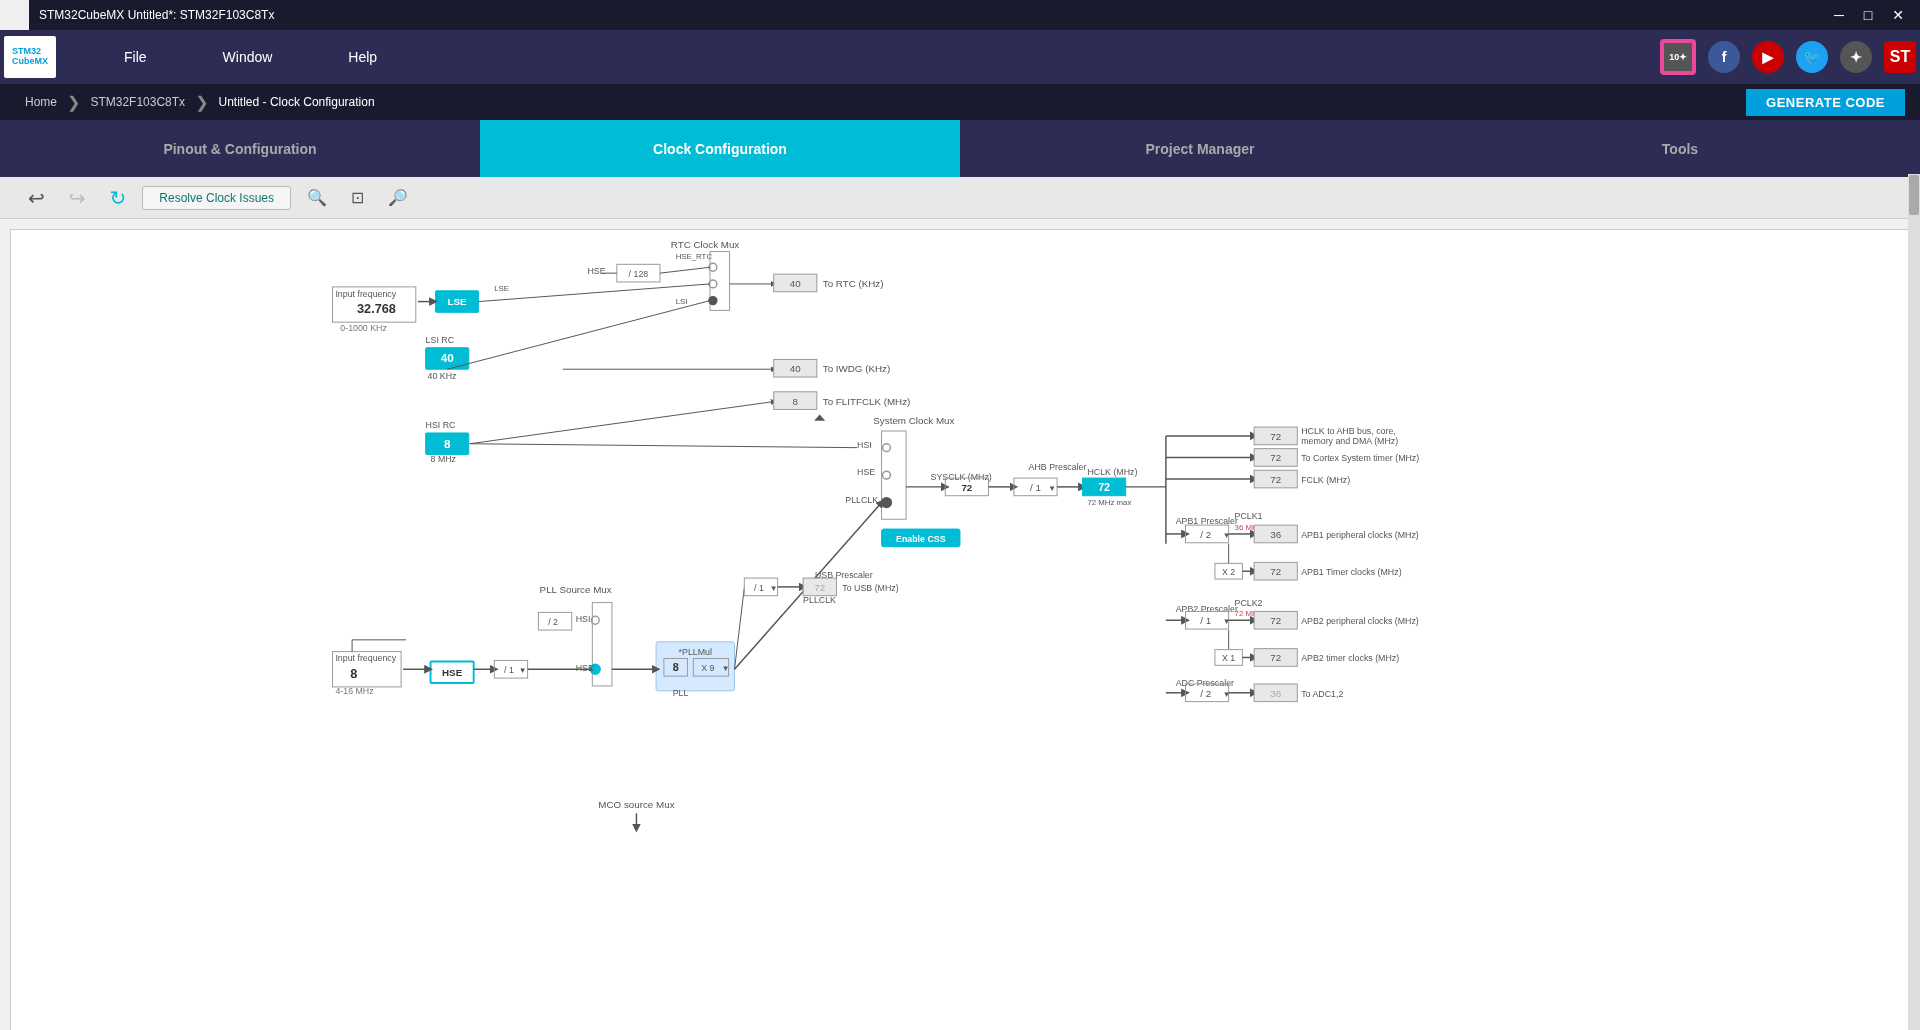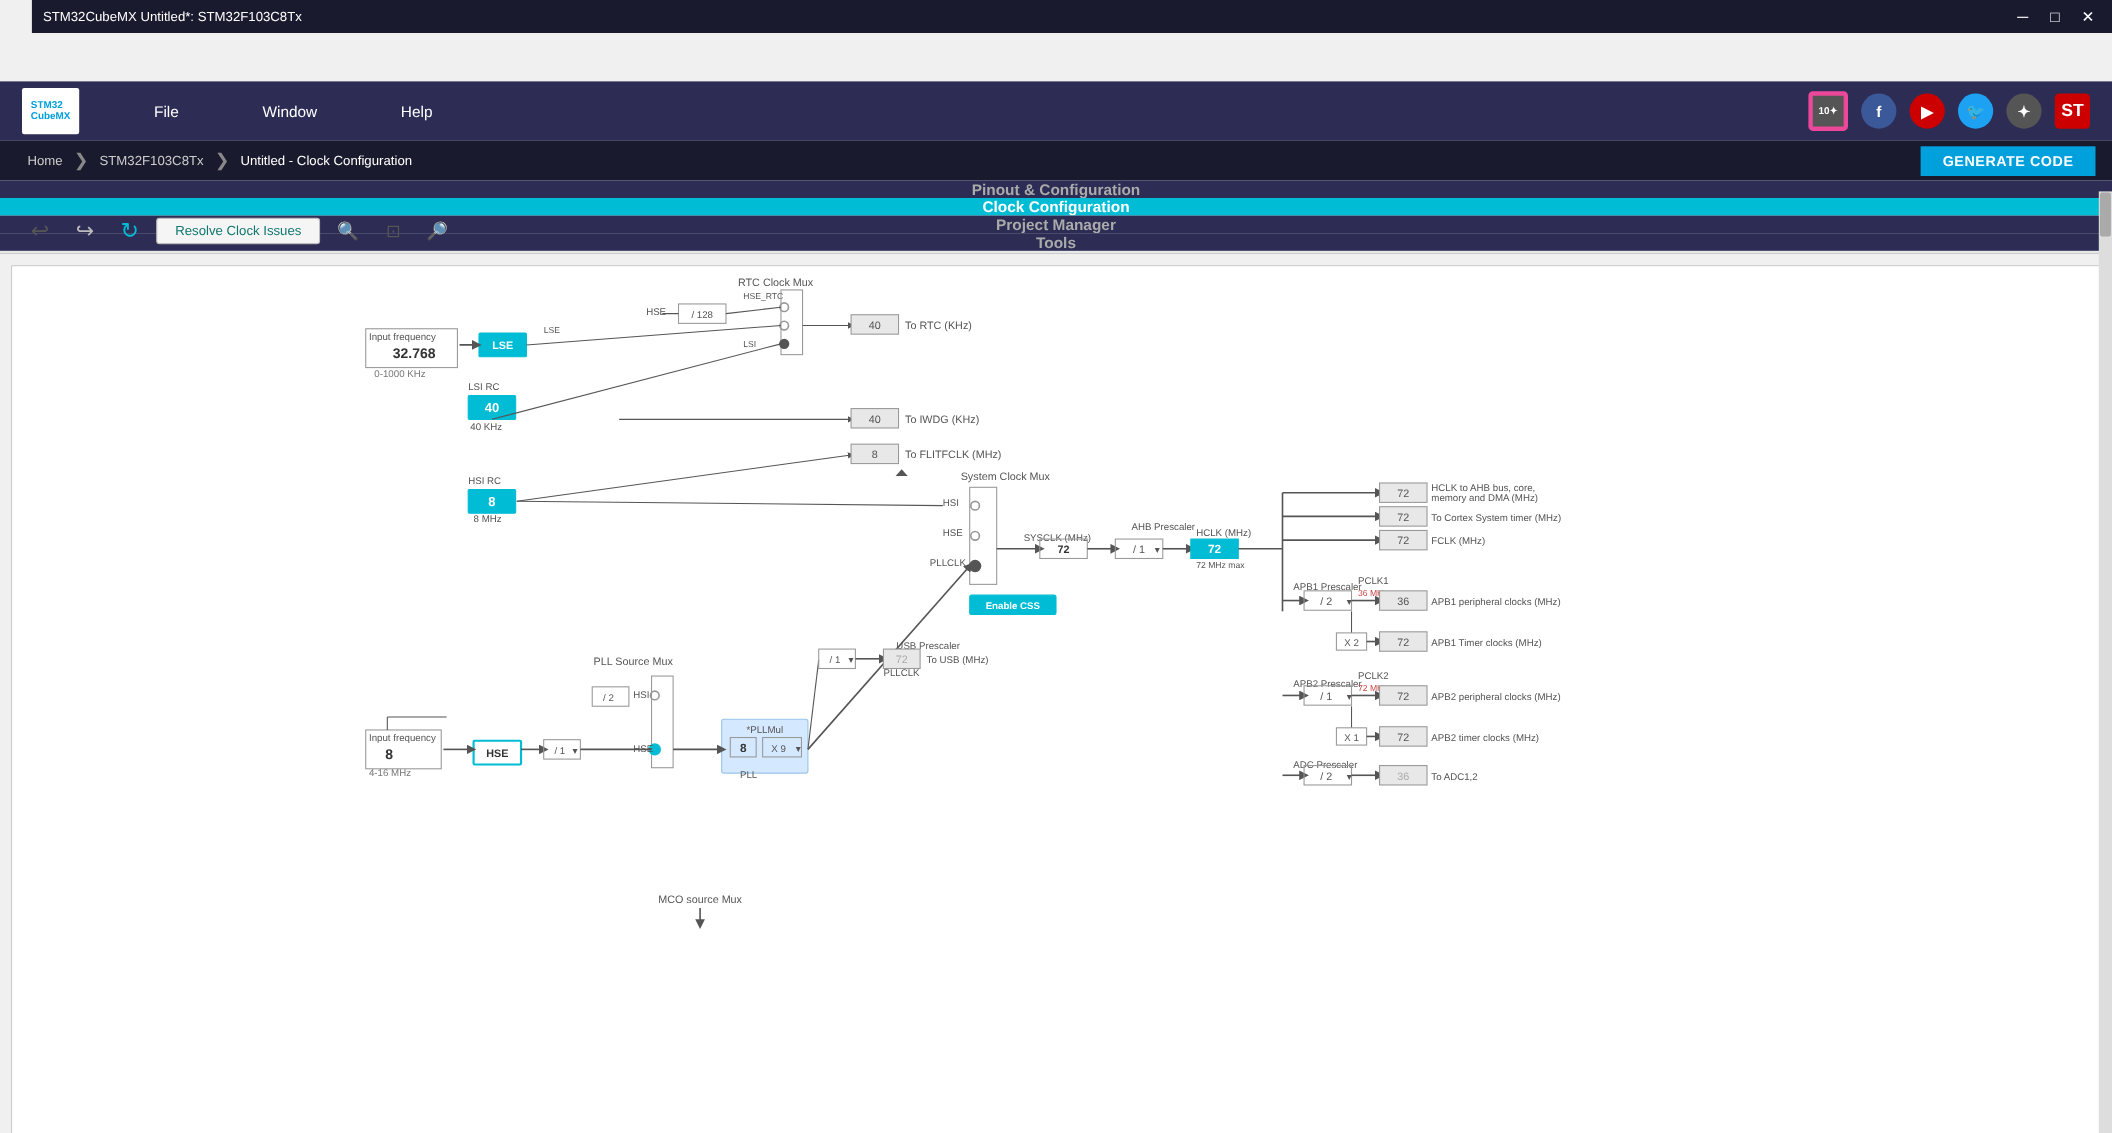--- a/index.html
+++ b/index.html
@@ -20,23 +20,22 @@
     .titlebar-title { display: flex; align-items: center; gap: 6px; }
     .titlebar-controls { display: flex; gap: 8px; }
     .titlebar-btn { background: none; border: none; color: white; cursor: pointer; font-size: 14px; padding: 2px 6px; }
 
     
     .menubar {
       background: #2c2c54;
       height: 54px;
       display: flex;
       align-items: center;
-      padding: 0 20px;
+      padding: 0 4px;
       gap: 0;
-      margin-top: 44px;
     }
     .logo-area { display: flex; align-items: center; gap: 8px; margin-right: 60px; }
     .logo-box { width: 52px; height: 42px; background: white; display: flex; align-items: center; justify-content: center; border-radius: 2px; }
     .menu-items { display: flex; gap: 60px; flex: 1; justify-content: flex-start; }
     .menu-item { color: white; font-size: 14px; cursor: pointer; padding: 4px 8px; }
     .social-icons { display: flex; gap: 12px; align-items: center; }
     .social-icon { width: 32px; height: 32px; border-radius: 50%; display: flex; align-items: center; justify-content: center; cursor: pointer; font-size: 14px; font-weight: bold; color: white; }
     .icon-10 { background: #555; font-size: 10px; border-radius: 4px; }
     .icon-fb { background: #3b5998; }
     .icon-yt { background: #cc0000; }
@@ -63,24 +62,23 @@
       border: none;
       padding: 6px 20px;
       font-size: 13px;
       font-weight: bold;
       cursor: pointer;
       letter-spacing: 0.5px;
     }
 
     
     .tabbar {
-      height: 25px;
+      height: 57px;
       display: flex;
       align-items: stretch;
-      flex-direction: column;
     }
     .tab {
       flex: 1;
       display: flex;
       align-items: center;
       justify-content: center;
       font-size: 14px;
       font-weight: bold;
       cursor: pointer;
       border: none;

